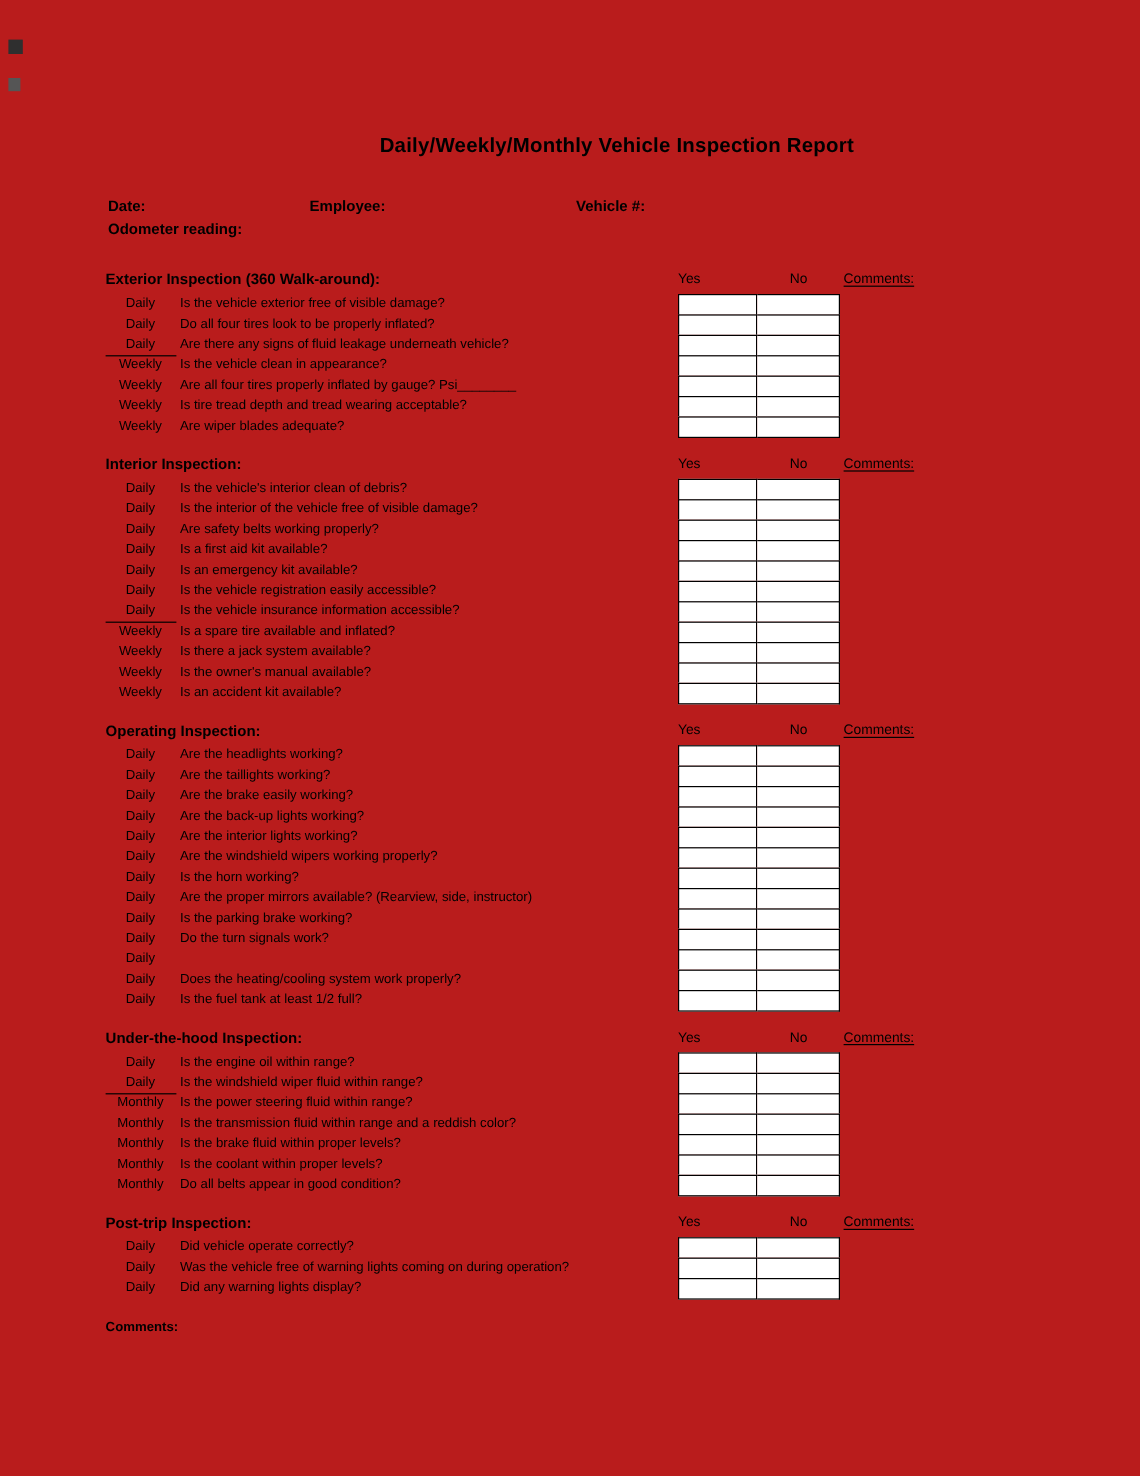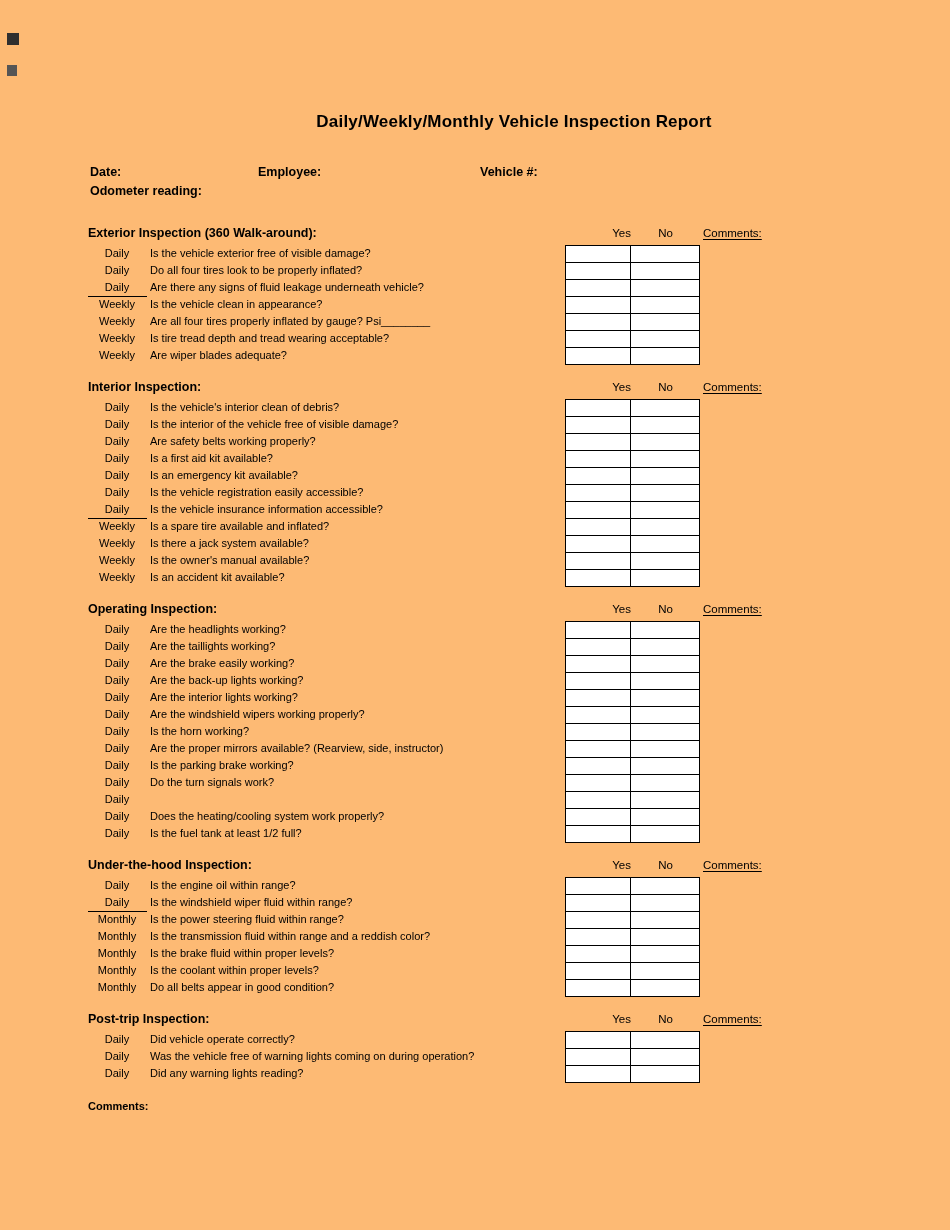--- a/index.html
+++ b/index.html
@@ -4,21 +4,21 @@
 <style>
   * { margin:0; padding:0; box-sizing:border-box; }
   html,body { width:950px; height:1230px; }
   body {
     background:#ffffff;
     font-family:"Liberation Sans", sans-serif;
     color:#000;
     position:relative;
     overflow:hidden;
   }
-  .page { position:absolute; inset:0; background:#fdba74; }
+  .page { position:absolute; inset:0; background:#b91c1c; }
 
   .artifact { position:absolute; background:#2f2f2f; }
   .artifact.a1 { left:7px; top:33px; width:12px; height:12px; }
   .artifact.a2 { left:7px; top:65px; width:10px; height:11px; background:#555; }
 
   .doc-title {
     position:absolute; left:88px; right:10px; top:112px;
     text-align:center; font-size:17px; font-weight:bold;
     letter-spacing:0.2px;
   }
@@ -31,21 +31,21 @@
 
   .sections { position:absolute; left:0; top:226px; width:100%; }
 
   .insp-section { position:relative; margin-bottom:16px; }
   .sec-header { position:relative; height:19px; }
   .sec-title {
     position:absolute; left:88px; top:0;
     font-size:12.5px; font-weight:bold;
     text-underline-offset:2px;
   }
-  .hdr-yes { position:absolute; left:565px; width:66px; top:1px; text-align:right; font-size:11.5px; }
+  .hdr-yes { position:absolute; left:565px; width:66px; top:1px; text-align:left; font-size:11.5px; }
   .hdr-no  { position:absolute; left:631px; width:69px; top:1px; text-align:center; font-size:11.5px; }
   .hdr-comments { position:absolute; left:703px; top:1px; font-size:11.5px; text-decoration:underline; text-underline-offset:2px; }
 
   .row { position:relative; height:17px; }
   .freq {
     position:absolute; left:88px; width:58px; top:0;
     text-align:center; font-size:11px; line-height:17px;
   }
   .question {
     position:absolute; left:150px; top:0; right:390px;
@@ -365,21 +365,21 @@
             <div class="cell no"></div>
           </div>
           <div class="row">
             <div class="freq">Daily</div>
             <div class="question">Was the vehicle free of warning lights coming on during operation?</div>
             <div class="cell yes"></div>
             <div class="cell no"></div>
           </div>
           <div class="row last">
             <div class="freq">Daily</div>
-            <div class="question">Did any warning lights reading?</div>
+            <div class="question">Did any warning lights display?</div>
             <div class="cell yes"></div>
             <div class="cell no"></div>
           </div>
         </div>
       </div>
       <div class="footer-comments">Comments:</div>
     </div>
 </div>
 
 </body></html>

